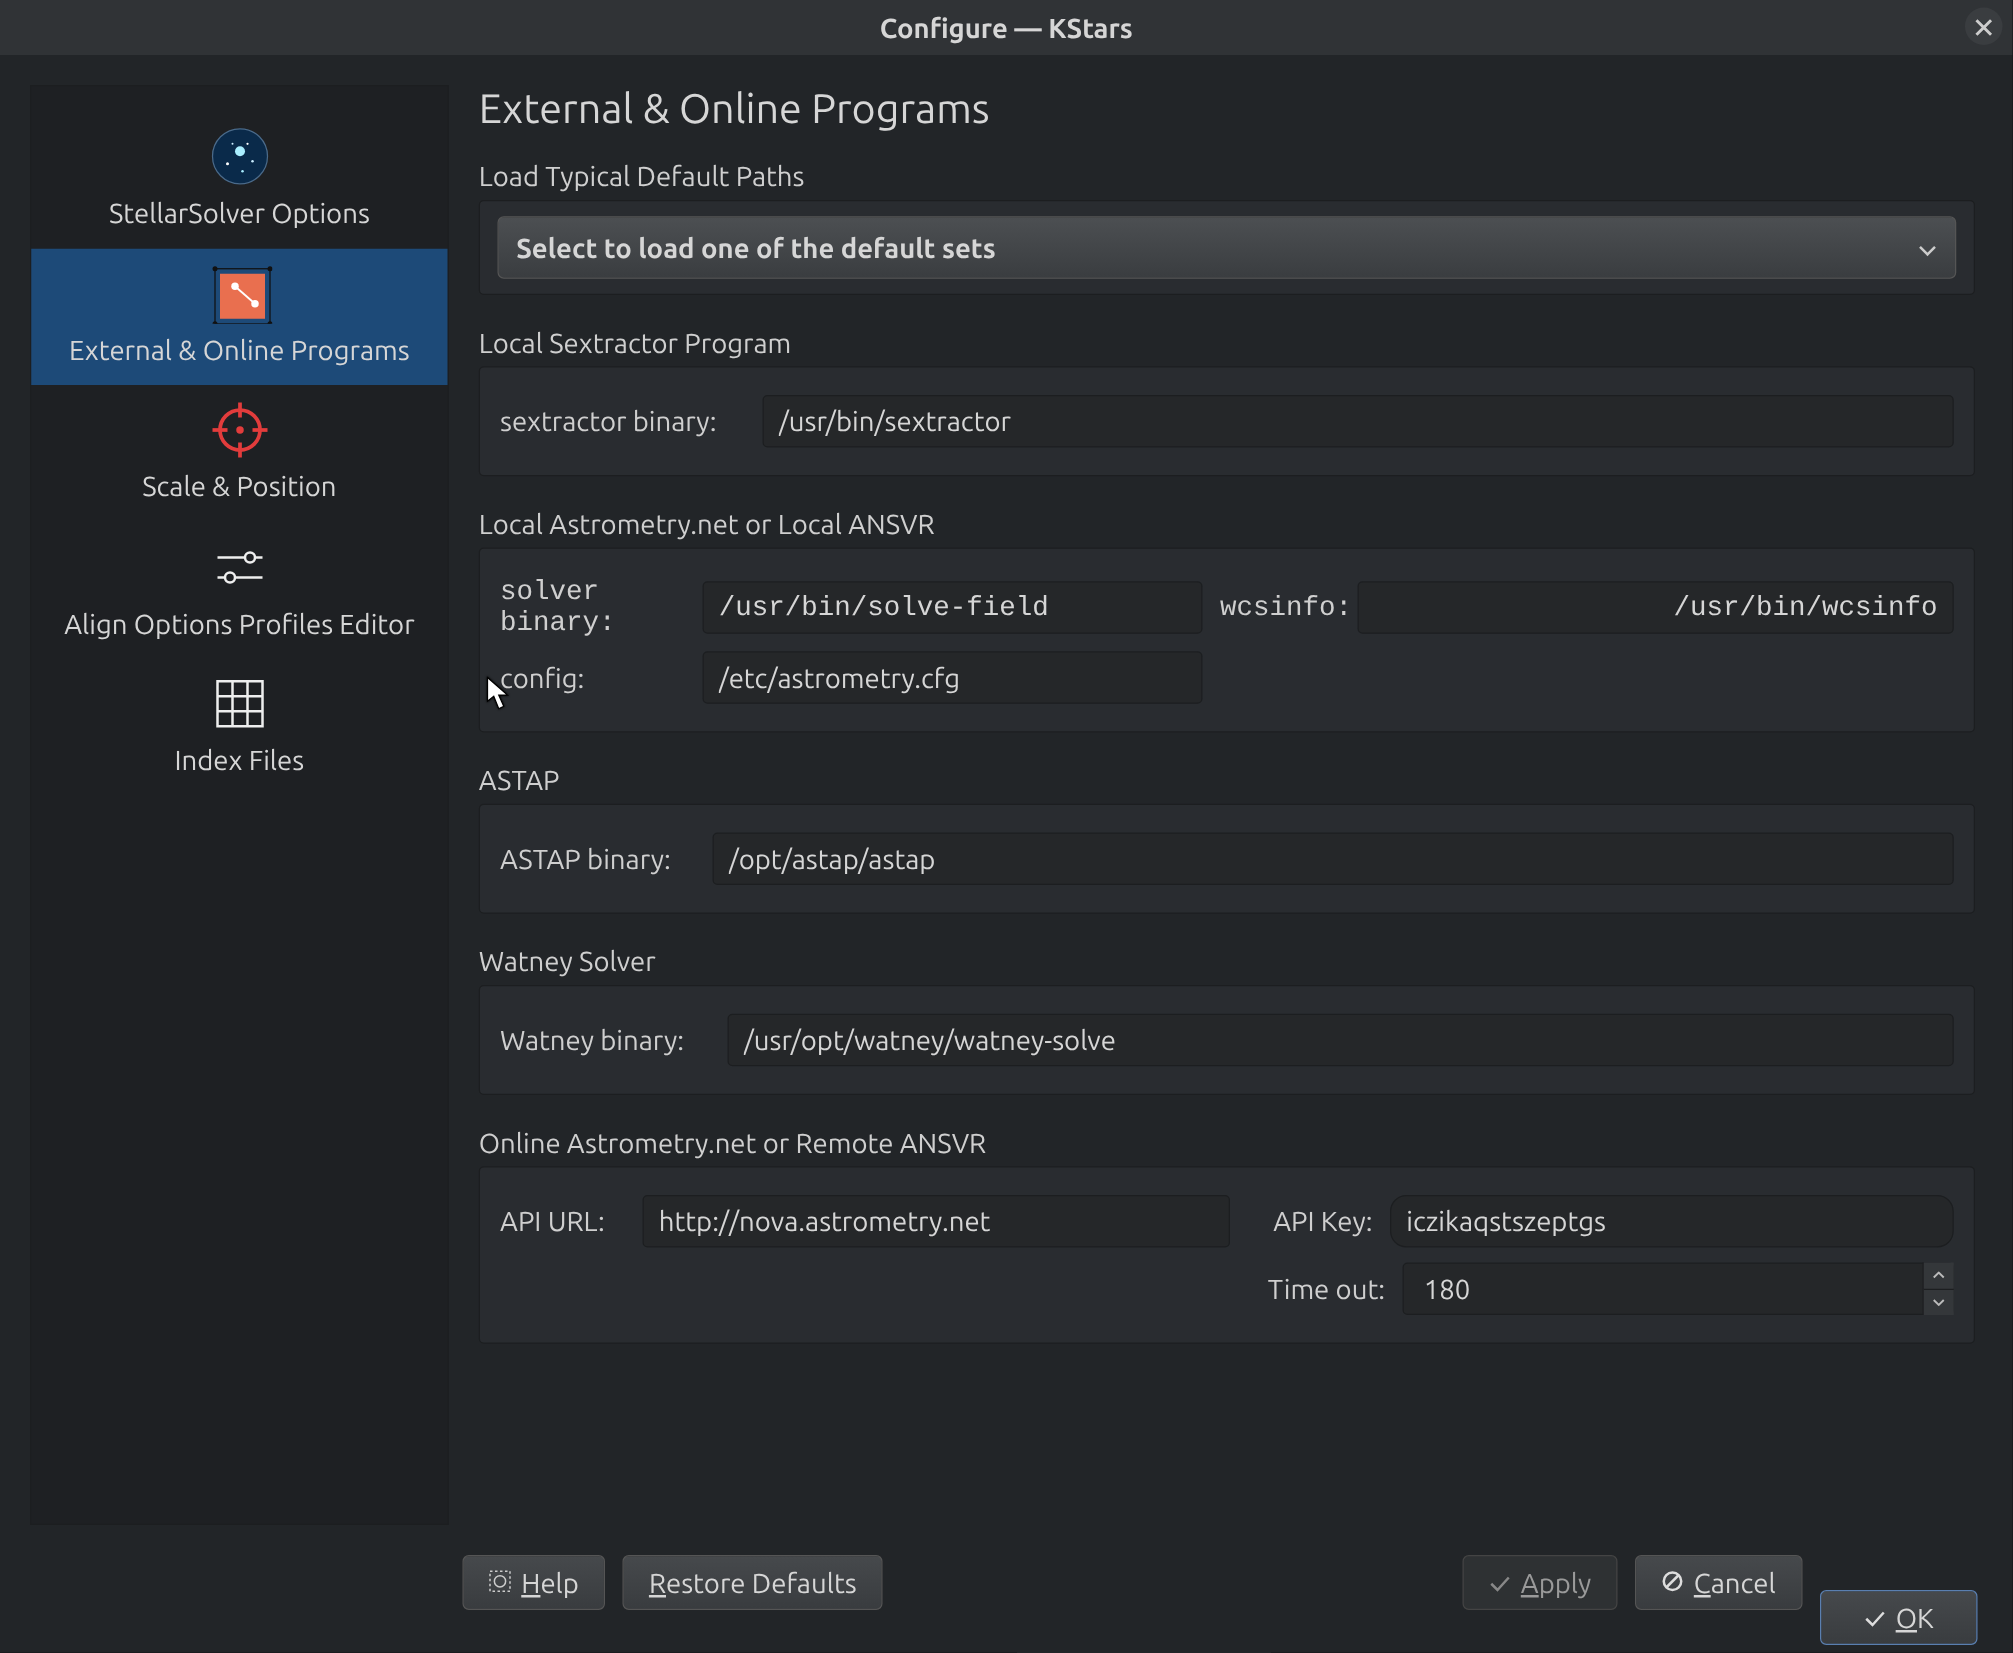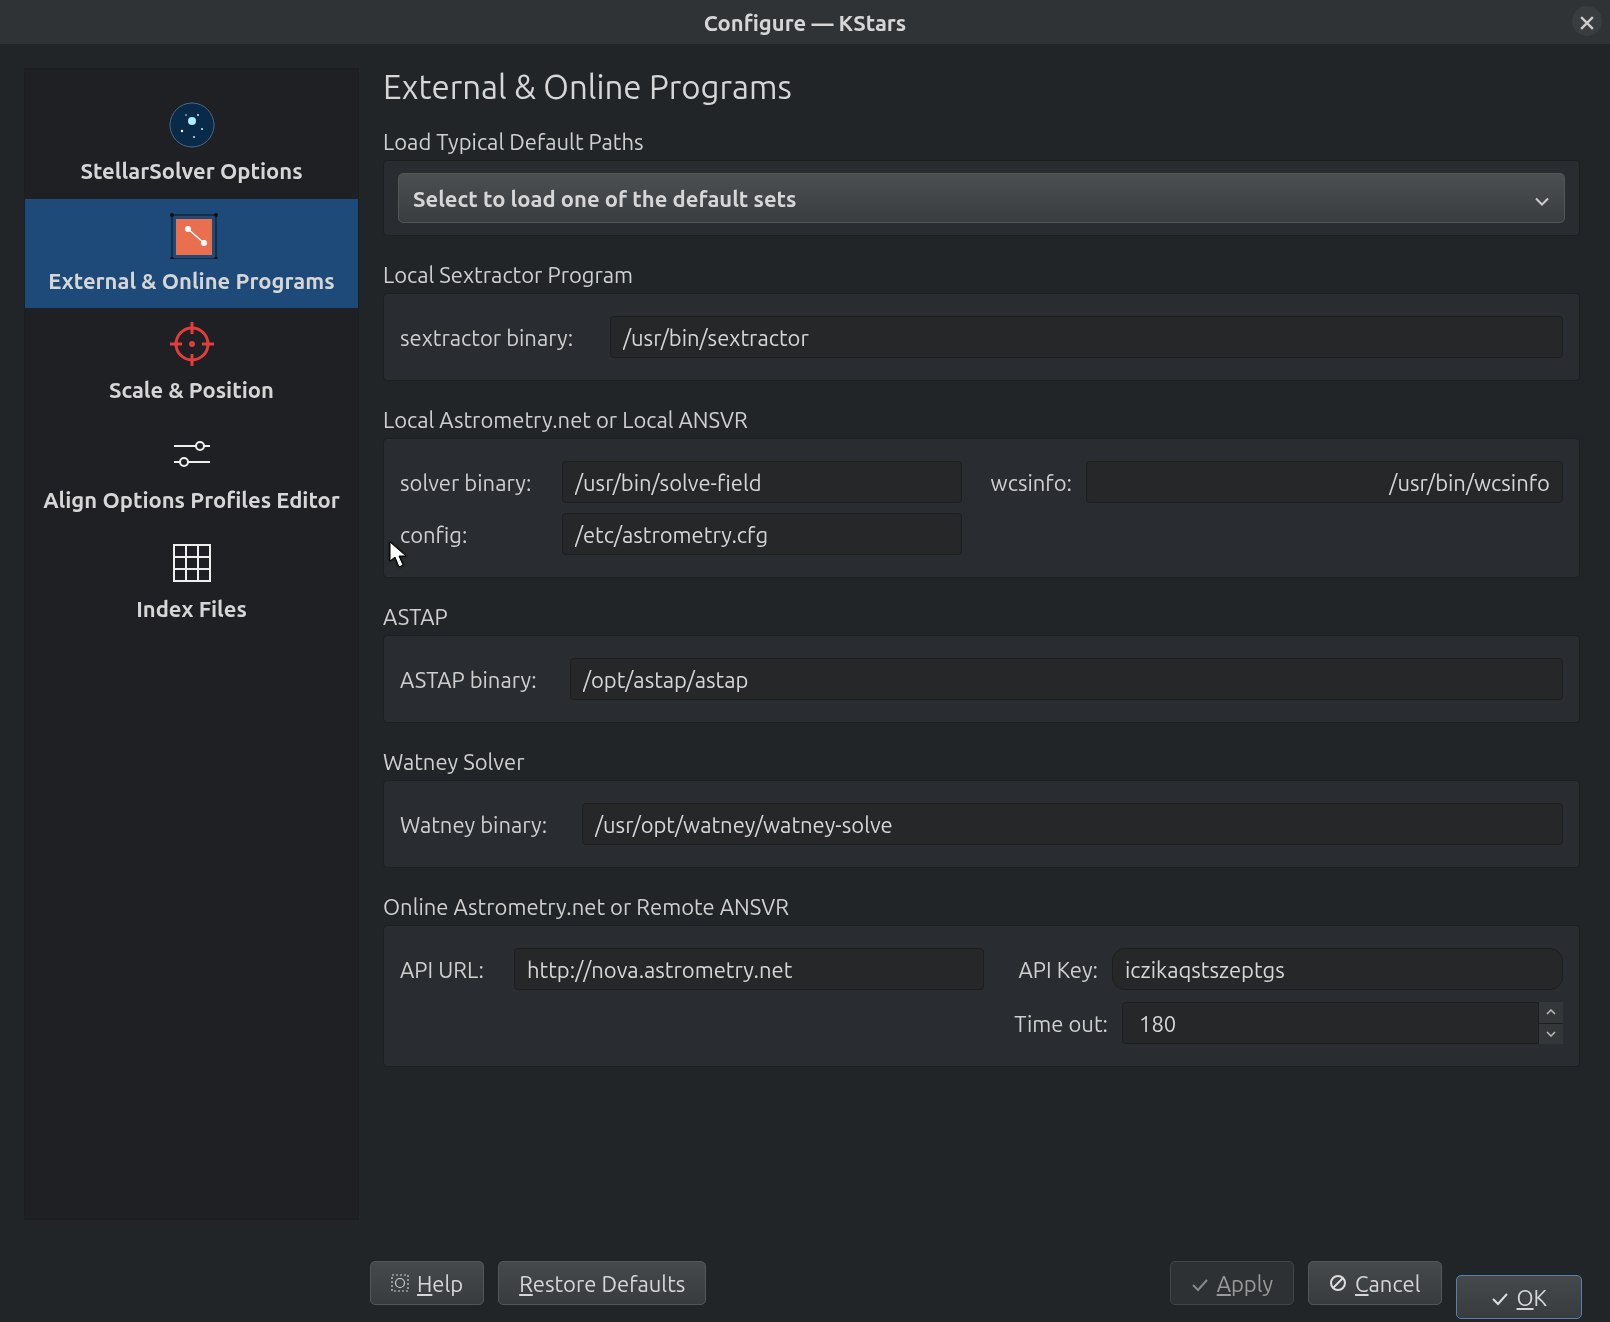--- a/index.html
+++ b/index.html
@@ -71,21 +71,21 @@
     width:335px;
     background:var(--bg-sidebar);
     padding:20px 0 0 0;
     box-sizing:border-box;
     margin:24px 0 24px 24px;
     border:1px solid var(--border-inset);
   }
   .side-item{
     display:flex;flex-direction:column;align-items:center;
     padding:10px 6px 14px 6px;
-    font-weight:700;
+    font-weight:400;
     font-size:22px;
     line-height:1.25;
     cursor:pointer;
   }
   .side-item.selected{
     background:var(--bg-sidebar-sel);
   }
   .side-icon{
     width:52px;height:52px;
     margin-bottom:6px;
@@ -163,21 +163,21 @@
   .spinbox .spin div{
     flex:1;display:flex;align-items:center;justify-content:center;
     background:#34373a;cursor:pointer;
   }
   .spinbox .spin div:first-child{border-bottom:1px solid var(--border-inset);}
   .spinbox .spin svg{width:10px;height:6px;}
   
   .buttonbar{
     position:absolute;left:0;right:0;bottom:0;
     height:78px;
-    display:flex;align-items:center;
+    display:flex;align-items:flex-start;
     padding:0 28px 0 370px;
     box-sizing:border-box;
     gap:14px;
   }
   .btn{
     height:42px;
     padding:0 20px;
     border-radius:5px;
     background:linear-gradient(to bottom,#46494c,#393c3f);
     border:1px solid #555;
@@ -317,21 +317,21 @@
       <div class="section-label">Local Sextractor Program</div>
       <div class="group">
         <div class="row">
           <span class="lbl" style="width:196px;text-align:left">sextractor binary:</span>
           <input class="input" style="flex: 1 1 0%;" value="/usr/bin/sextractor">
         </div>
       </div>
 
       <div class="section-label">Local Astrometry.net or Local ANSVR</div>
       <div class="group">
-        <div class="row" style="margin-bottom:10px;">
+        <div class="row" style="margin-bottom:10px;font-family:Liberation Mono, monospace;">
           <span class="lbl" style="width:148px;text-align:left">solver binary:</span>
           <input class="input" style="width: 400px;" value="/usr/bin/solve-field">
           <span class="lbl" style="width:96px;text-align:right">wcsinfo:</span>
           <input class="input" style="flex: 1 1 0%; text-align: right;" value="/usr/bin/wcsinfo">
         </div>
         <div class="row">
           <span class="lbl" style="width:148px;text-align:left">config:</span>
           <input class="input" style="width: 400px;" value="/etc/astrometry.cfg">
         </div>
       </div>

